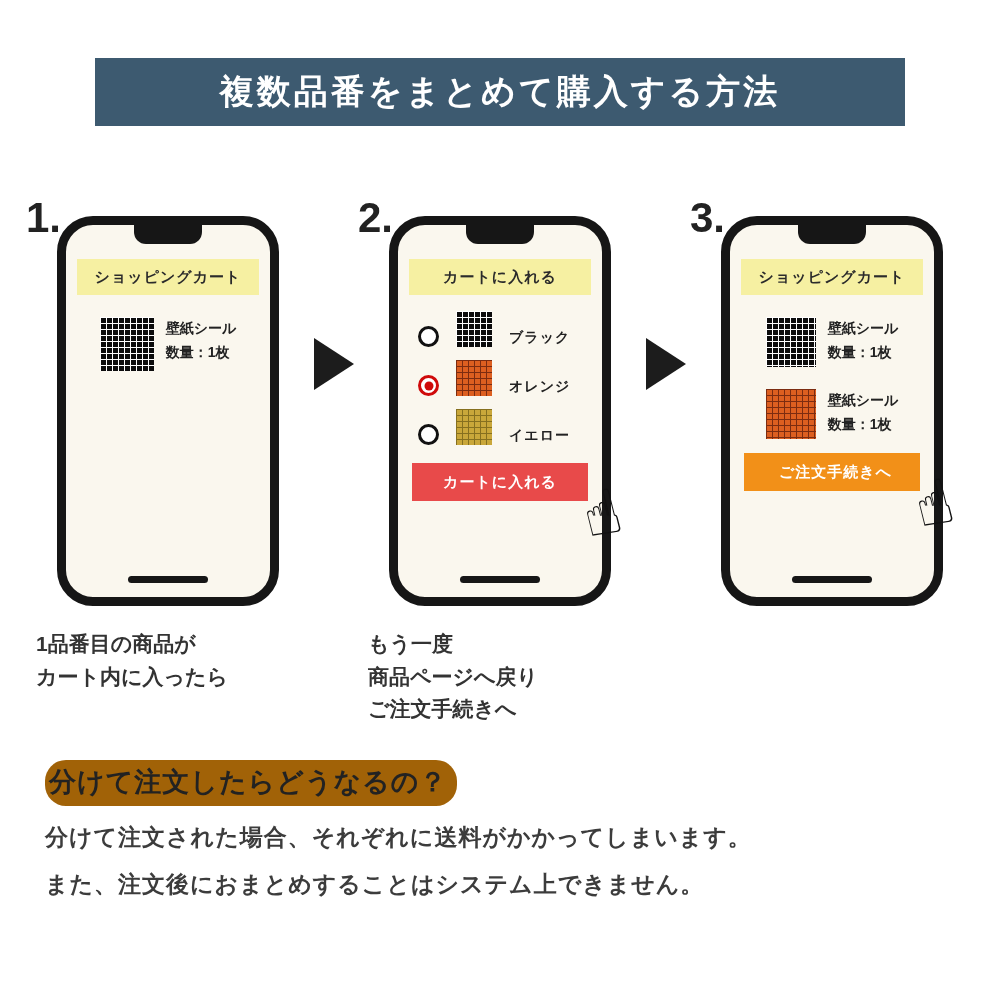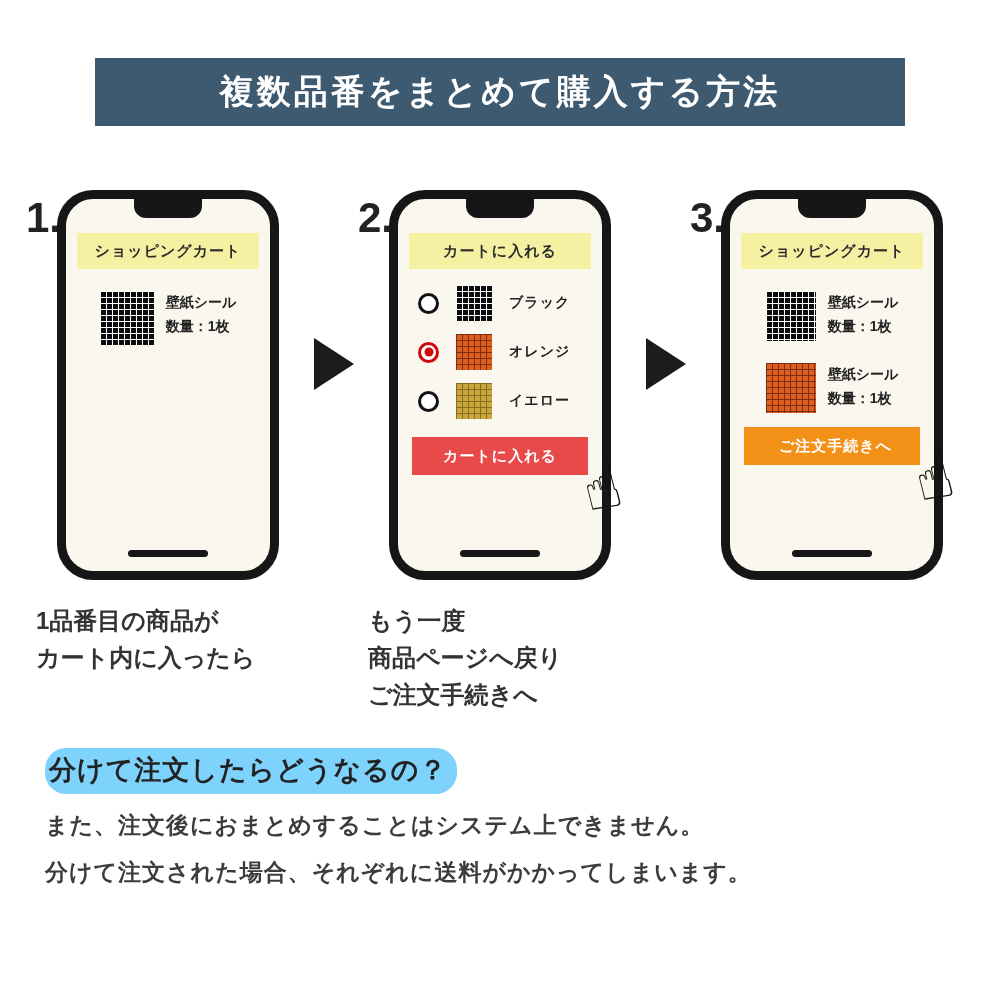--- a/index.html
+++ b/index.html
@@ -15,21 +15,21 @@
   
   .steps-row { display:flex; justify-content:center; align-items:flex-start; margin-top:64px; }
   .step { position:relative; width:292px; display:flex; flex-direction:column; align-items:center; }
   .step-number { position:absolute; top:4px; left:4px; font-size:42px; font-weight:bold; color:#222; }
   .arrow { width:0; height:0; border-left:40px solid #1c1c1c;
     border-top:26px solid transparent; border-bottom:26px solid transparent;
     margin-top:148px; flex:0 0 auto; }
 
   
   .phone { position:relative; width:222px; height:390px; background:#faf7ee;
-    border:9px solid #161616; border-radius:36px; margin-top:0; }
+    border:9px solid #161616; border-radius:36px; margin-top:26px; }
   .notch { position:absolute; top:-1px; left:50%; transform:translateX(-50%);
     width:68px; height:20px; background:#161616; border-radius:0 0 12px 12px; }
   .home-bar { position:absolute; bottom:14px; left:50%; transform:translateX(-50%);
     width:80px; height:7px; background:#161616; border-radius:4px; }
   .screen { padding-top:34px; height:100%; }
   .screen-title { margin:0 11px; height:36px; background:#f6f0a2; color:#2b2b2b;
     display:flex; align-items:center; justify-content:center;
     font-size:15px; font-weight:bold; letter-spacing:1px; }
 
   
@@ -49,45 +49,45 @@
     background-image:linear-gradient(#86701f 1px, transparent 1px),
       linear-gradient(90deg,#86701f 1px, transparent 1px);
     background-size:6px 6px; }
   .swatch-orange { background-color:#dd5f20;
     background-image:linear-gradient(#7c2c10 1px, transparent 1px),
       linear-gradient(90deg,#7c2c10 1px, transparent 1px);
     background-size:6px 6px; }
 
   
   .options { margin-top:16px; padding-left:20px; }
-  .option-row { display:flex; align-items:center; gap:17px; margin-bottom:13px; }
+  .option-row { display:flex; align-items:flex-end; gap:17px; margin-bottom:13px; }
   .radio { width:21px; height:21px; border-radius:50%; border:3px solid #111;
     background:#fff; position:relative; flex:0 0 auto; cursor:pointer; }
   .radio.selected { border-color:#cf0a0a; }
   .radio.selected::after { content:""; position:absolute; top:50%; left:50%;
     transform:translate(-50%,-50%); width:9px; height:9px; border-radius:50%; background:#cf0a0a; }
   .option-label { font-size:14px; font-weight:bold; color:#222; letter-spacing:1px; }
 
   
   .cta { position:relative; margin:14px 14px 0; height:38px; display:flex;
     align-items:center; justify-content:center; color:#fff; font-size:15px;
     font-weight:bold; letter-spacing:1px; cursor:pointer; }
   .cta-red { background:#e84a4a; margin-top:18px; }
   .cta-orange { background:#f29018;padding-left:7px; }
   .hand { position:absolute; right:-34px; bottom:-44px; font-size:62px;
     color:#111; transform:rotate(-14deg); line-height:1;
     font-family:"DejaVu Sans",sans-serif; }
 
   
-  .caption { margin-top:22px; width:100%; padding-left:14px; font-size:24px;
+  .caption { margin-top:22px; width:100%; padding-left:14px; font-size:21px;
     font-weight:bold; color:#333; line-height:1.55; white-space:pre-line; }
 
   
   .footer { margin-top:34px; padding:0 45px; }
-  .footer-heading { display:inline-block; background:#7dd3fc; padding:4px 10px 6px 4px;
+  .footer-heading { display:inline-block; background:#a16207; padding:4px 10px 6px 4px;
     font-size:27px; font-weight:bold; color:#222; letter-spacing:1px;border-radius:21px; }
   .footer p { margin-top:16px; font-size:23px; font-weight:bold; color:#3c3c3c; letter-spacing:1px; }
 </style>
 </head>
 <body>
 
 <div class="page">
 
   <div class="banner">複数品番をまとめて購入する方法</div>
 
@@ -180,17 +180,17 @@
         <div class="home-bar"></div>
       </div>
     </div>
 
   </div>
 
   <div class="footer">
     <div>
       <span class="footer-heading">分けて注文したらどうなるの？</span>
     </div>
+    <p>分けて注文された場合、それぞれに送料がかかってしまいます。</p>
     <p>また、注文後におまとめすることはシステム上できません。</p>
-    <p>分けて注文された場合、それぞれに送料がかかってしまいます。</p>
   </div>
 
 </div>
 
 </body></html>

